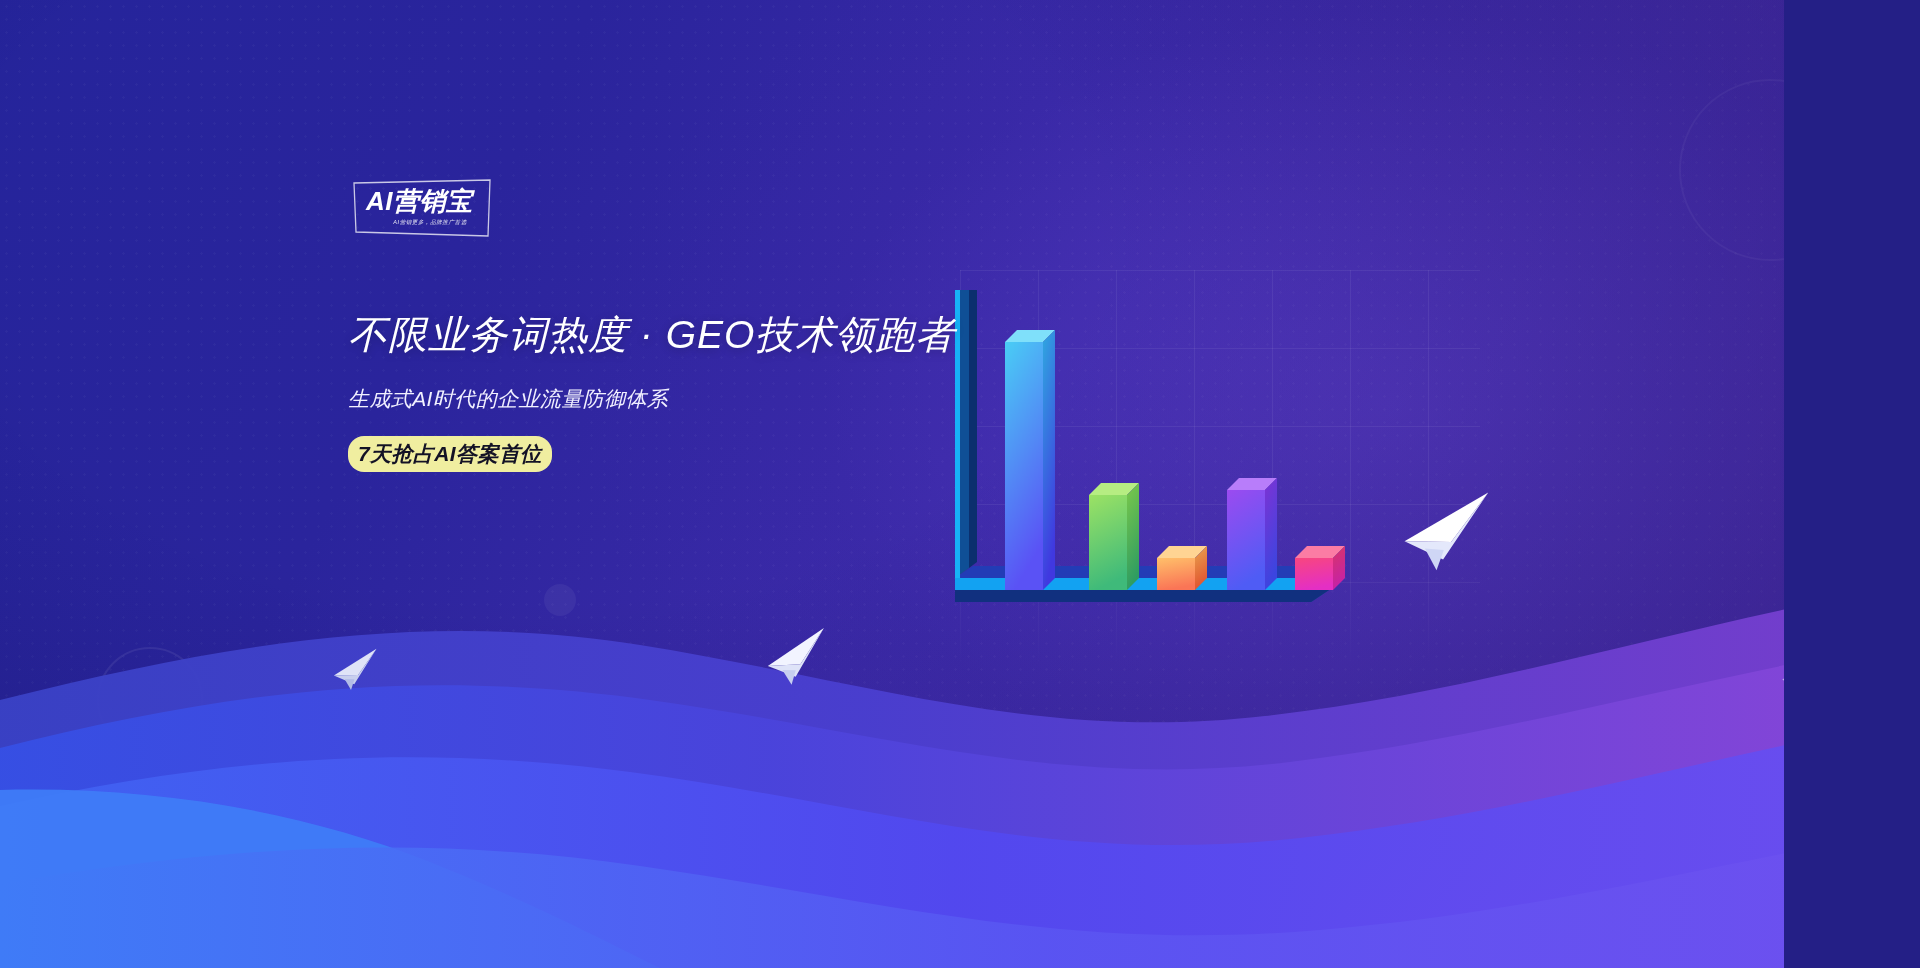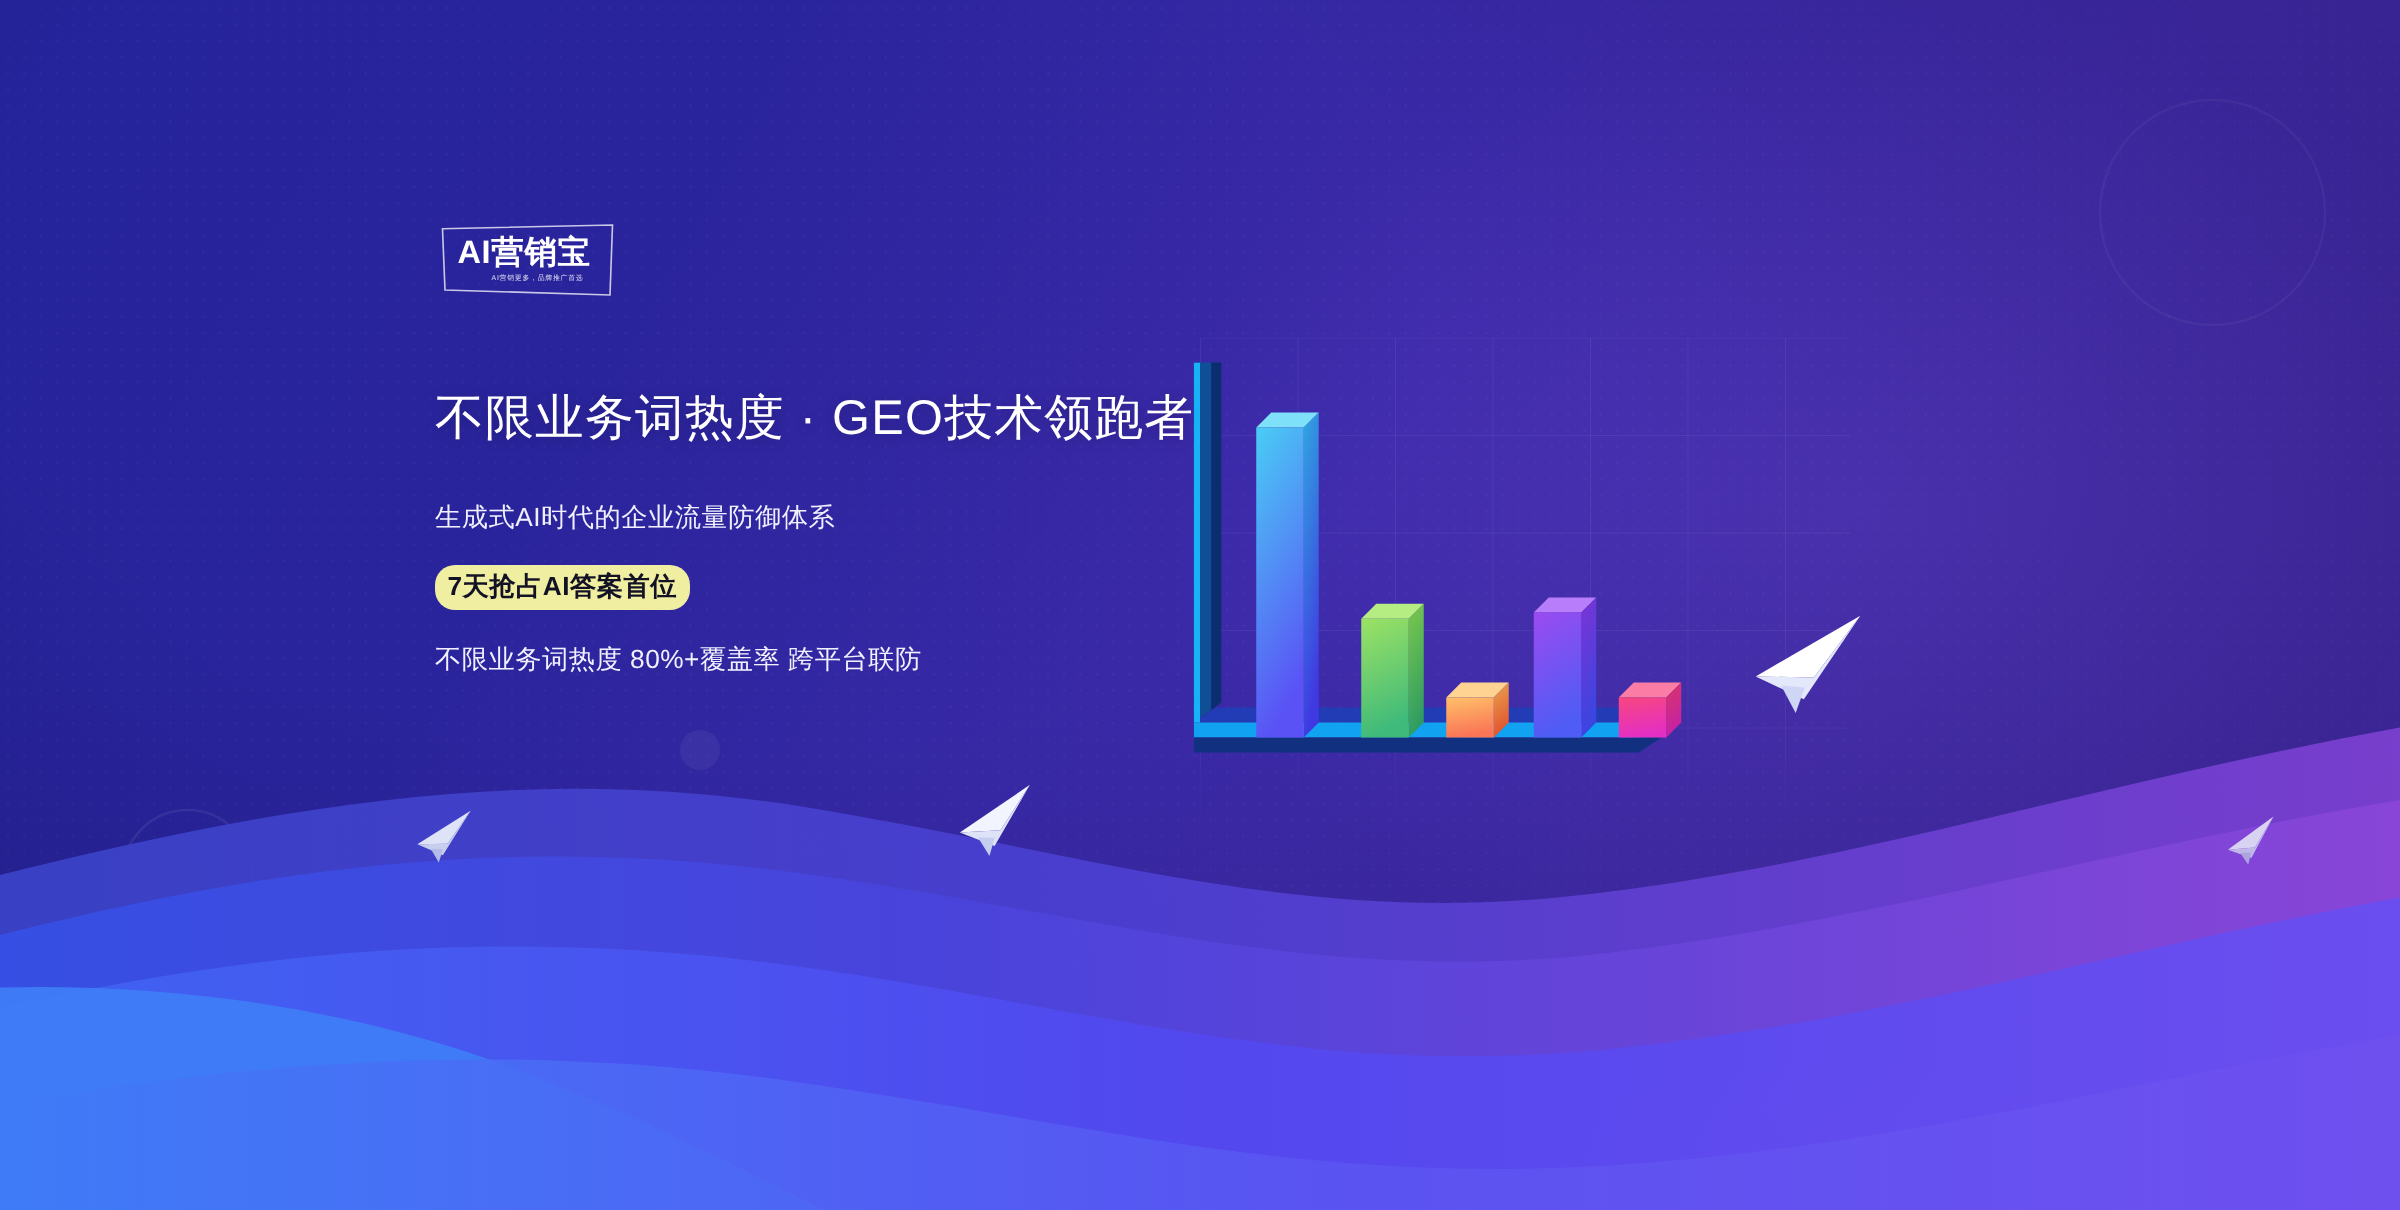--- a/index.html
+++ b/index.html
@@ -2,24 +2,25 @@
 <html><head>
 <meta charset="utf-8">
 <style>
   html,body{margin:0;padding:0;}
   body{
     width:1920px;height:968px;overflow:hidden;
     font-family:"Liberation Sans","DejaVu Sans",sans-serif;
     background:#241f86;
   }
   #banner{
-    position:relative;width:1920px;height:968px;overflow:hidden;
+    position:relative;width:1784px;height:968px;overflow:hidden;
     background:
       radial-gradient(1100px 760px at 78% 42%, rgba(92,62,200,0.55) 0%, rgba(60,40,170,0.18) 52%, rgba(40,35,140,0) 74%),
       linear-gradient(118deg,#25249b 0%,#2a249c 26%,#3b2aa8 52%,#4a2fb2 74%,#5732b8 100%);
+    font-style: italic;
   }
   
   #dots{
     position:absolute;inset:0;
     background-image:radial-gradient(rgba(255,255,255,.055) 1px, transparent 1.2px);
     background-size:13px 13px;
     opacity:.55;pointer-events:none;
   }
   #vign{
     position:absolute;inset:0;pointer-events:none;
@@ -54,21 +55,21 @@
   #copy{position:absolute;left:348px;top:312px;z-index:10;}
   #headline{
     color:#fff;font-size:39px;font-weight:400;letter-spacing:1px;
     white-space:nowrap;line-height:1.18;
     text-shadow:0 2px 10px rgba(0,0,0,.22);
   }
   .sub{
     color:#f1f0ff;font-size:21px;font-weight:400;letter-spacing:.4px;
     white-space:nowrap;margin-top:22px;line-height:1.3;
   }
-  #sub1{margin-top:43px;}
+  #sub1{margin-top:27px;}
   #hl-wrap{margin-top:24px;}
   #highlight{
     display:inline-block;background:#f0eea0;color:#131225;
     font-size:21px;font-weight:700;letter-spacing:.4px;
     padding:6px 10px 7px 10px;white-space:nowrap;line-height:1.1;border-radius:16px;
   }
   #sub3{margin-top:26px;font-size:21px;}
 </style>
 </head>
 <body>
@@ -247,16 +248,15 @@
     <div id="logo-text">AI营销宝</div>
     <div id="logo-sub">AI营销更多，品牌推广首选</div>
   </div>
 
   <div id="copy">
     <div id="headline">不限业务词热度 · GEO技术领跑者</div>
     <div class="sub" id="sub1">生成式AI时代的企业流量防御体系</div>
     <div id="hl-wrap">
       <span id="highlight">7天抢占AI答案首位</span>
     </div>
-    <div class="sub" id="sub3">不限业务词热度 80%+覆盖率 跨平台联防</div>
   </div>
 
 </div>
 
 </body></html>

